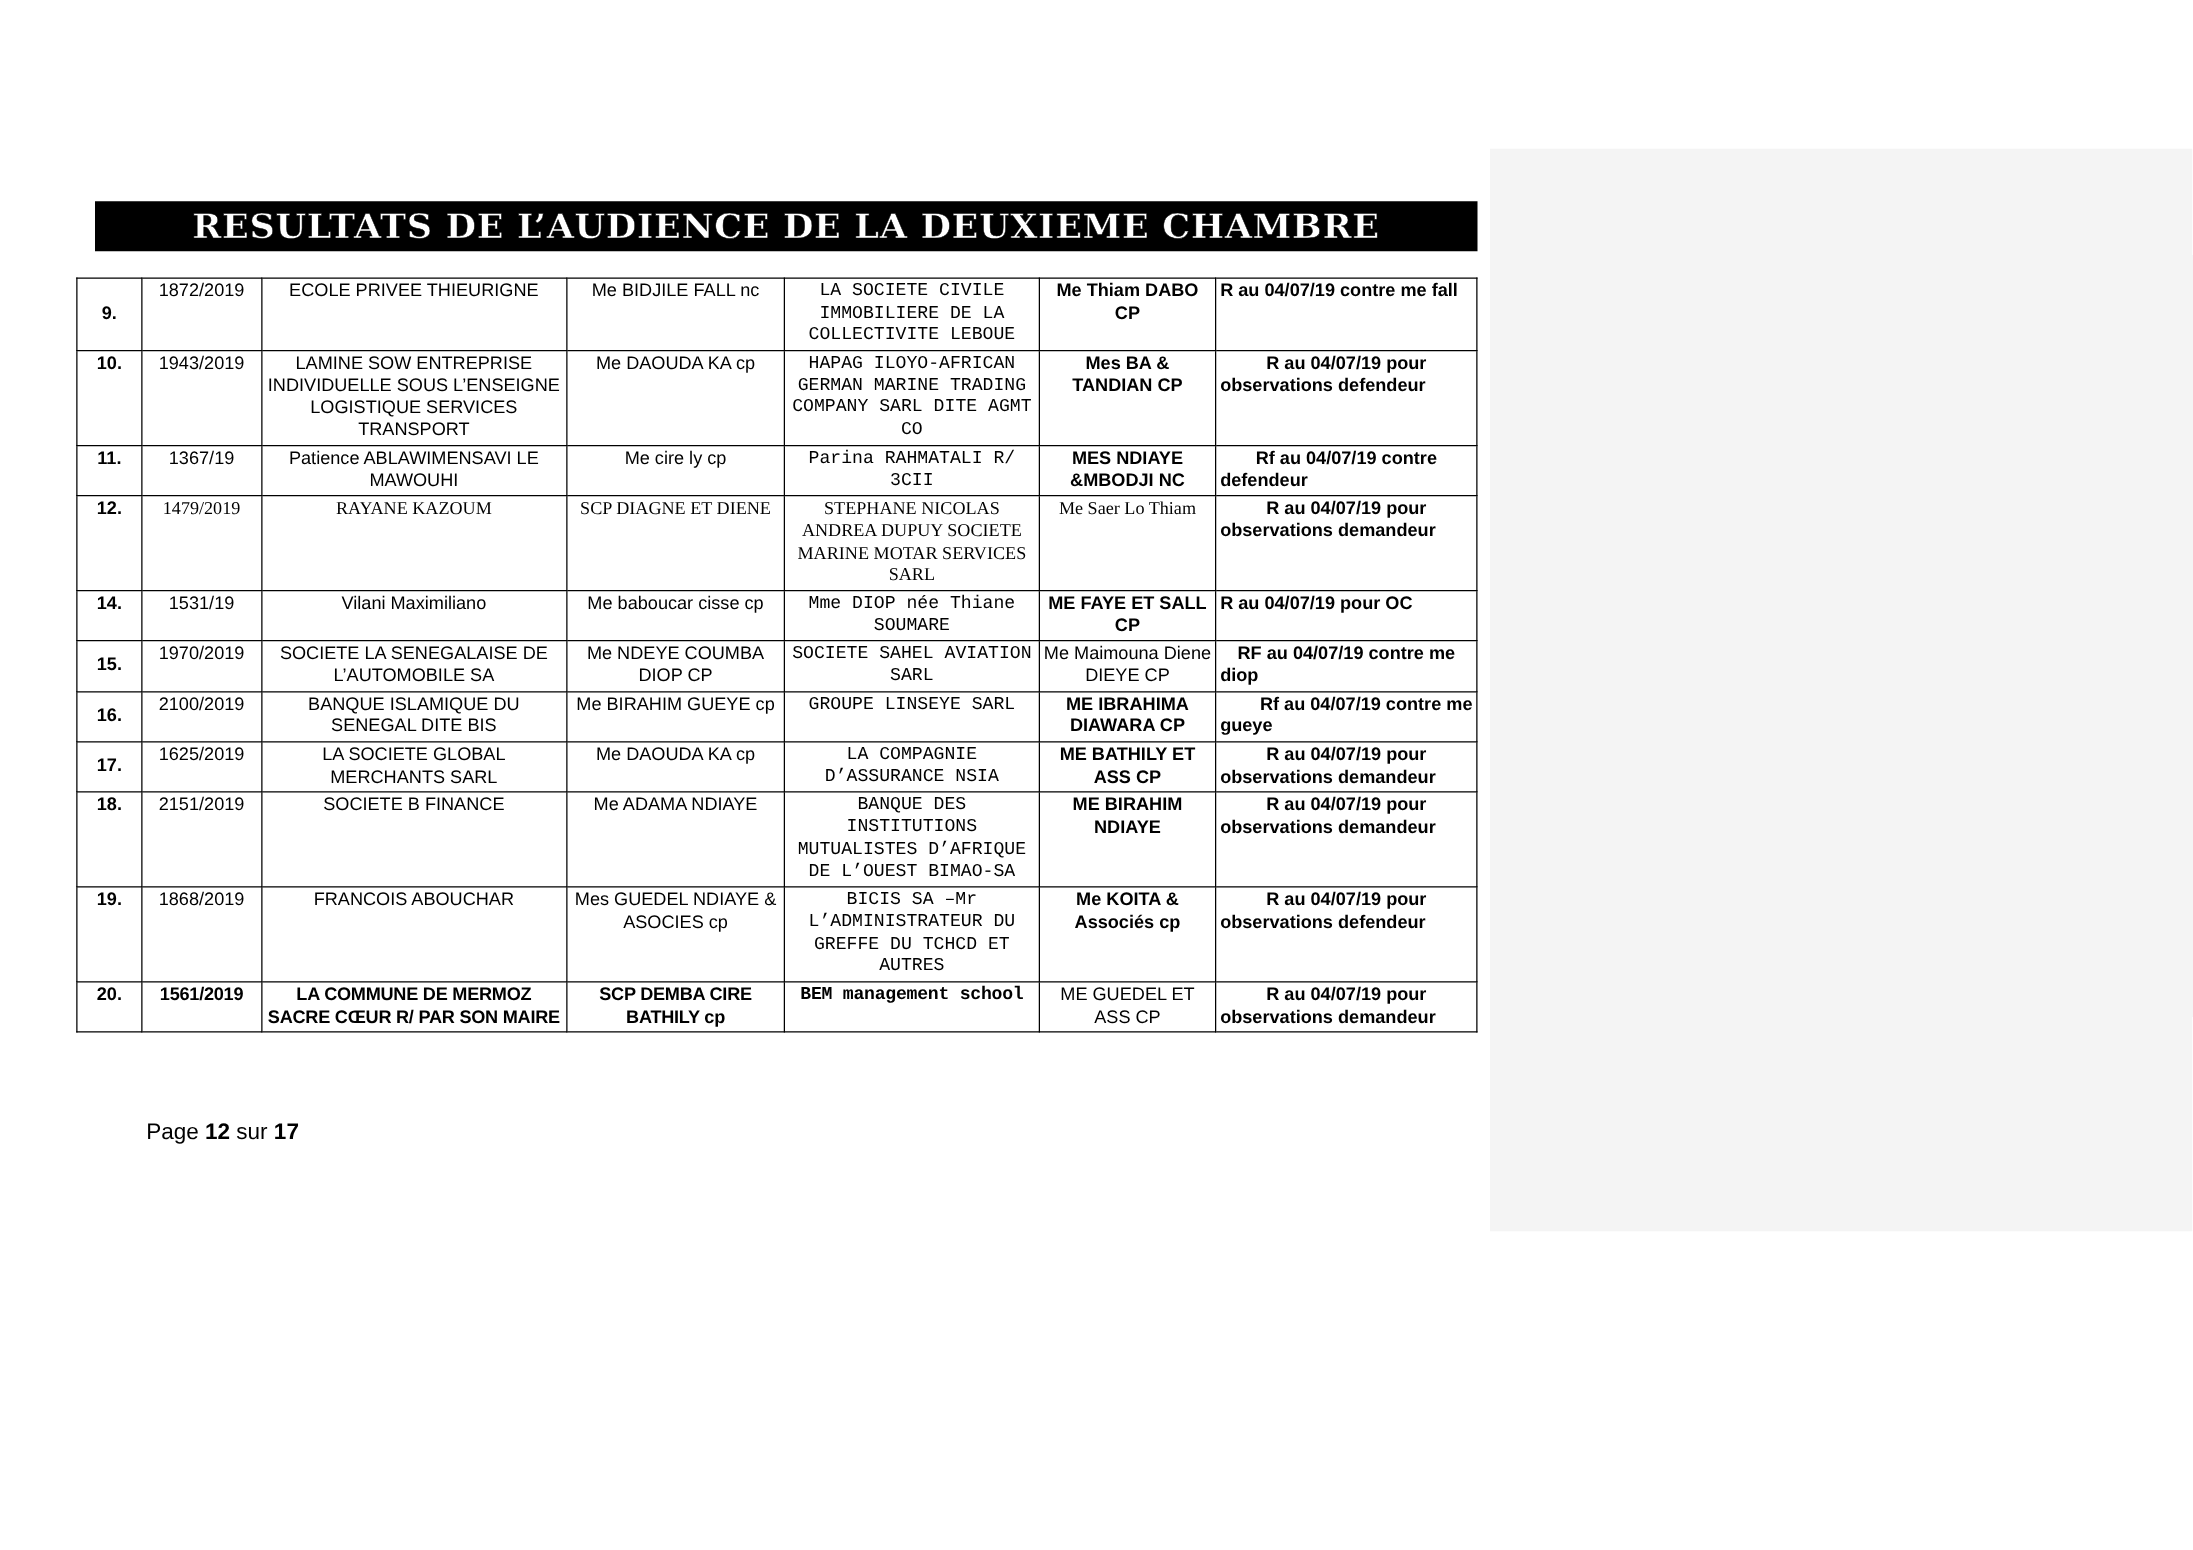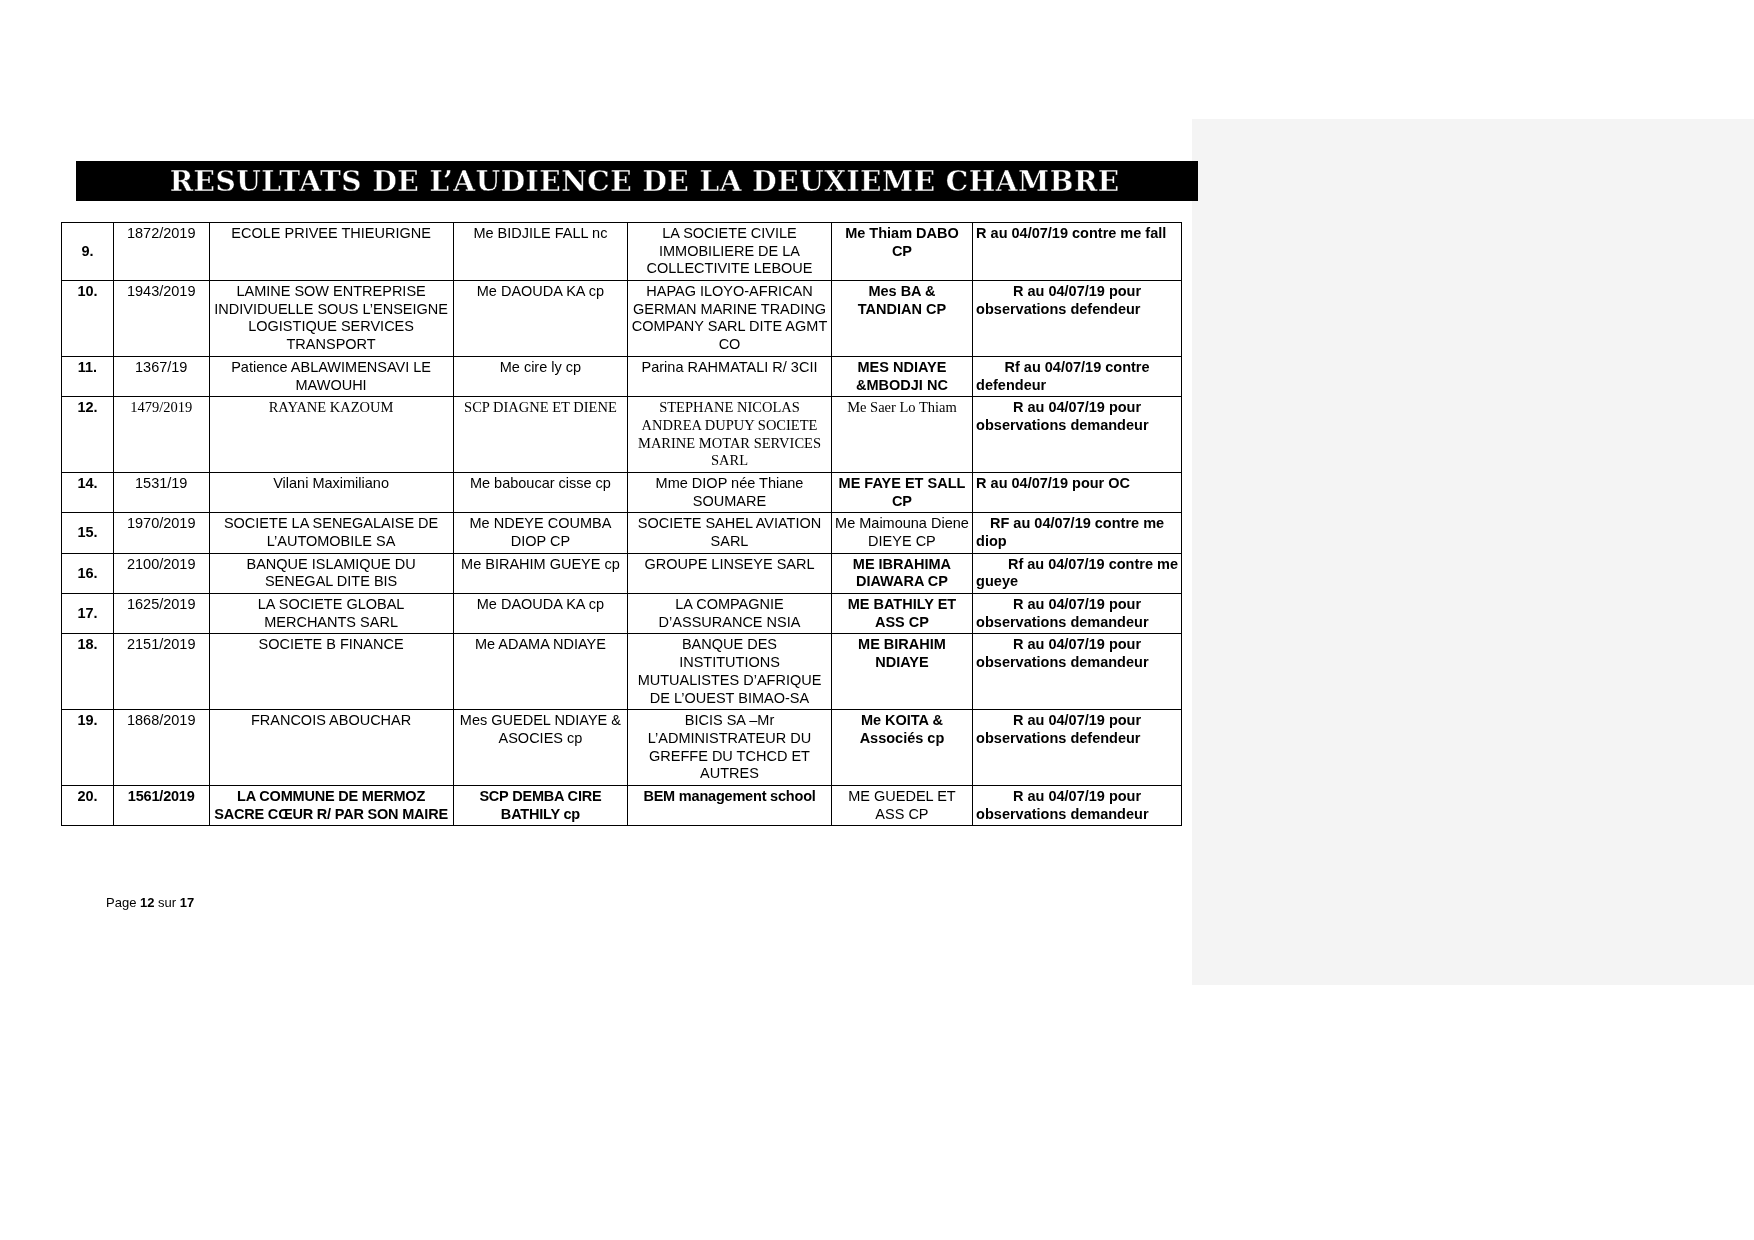--- a/index.html
+++ b/index.html
@@ -41,21 +41,20 @@
   .title-banner {
     position: absolute;
     left: 76px;
     top: 161px;
     width: 1106px;
     height: 40px;
     background: #000000;
     display: flex;
     align-items: center;
     justify-content: center;
-    padding-left: 16px;
   }
   .title-text {
     font-family: "DejaVu Serif", serif;
     font-weight: bold;
     font-size: 27px;
     letter-spacing: 0.5px;
     color: #ffffff;
     white-space: nowrap;
     transform: scaleX(1.04);
     text-shadow:
@@ -80,21 +79,21 @@
     font-size: 14.5px;
     line-height: 1.22;
     text-align: center;
   }
 
   
   .c-num    { width: 50px;  }
   .c-ref    { width: 92px;  }
   .c-party1 { width: 235px; }
   .c-adv1   { width: 168px; }
-  .c-party2 { width: 196px; }
+  .c-party2 { width: 196px; font-family: Liberation Mono, monospace; }
   .c-adv2   { width: 136px; }
   .c-res    { width: 201px; }
 
   
   td.c-num {
     vertical-align: bottom;
     text-align: center;
     font-weight: bold;
     font-size: 16px;
     padding-bottom: 4px;
@@ -118,23 +117,23 @@
   .f-bold      { font-weight: bold; }
   .f-small     { font-size: 12.5px; }
   .f-xsmall    { font-size: 11.5px; }
   .f-cond-bold { font-weight: bold; letter-spacing: -0.2px; margin-top: 24px; }
   .pad-top     { padding-top: 16px; }
   .left        { text-align: left; }
 
   
   .footer {
     position: absolute;
-    left: 106px;
+    left: 117px;
     top: 895px;
-    font-size: 13px;
+    font-size: 18px;
     font-family: "Liberation Sans", sans-serif;
   }
   .footer b { font-weight: bold; }
 </style>
 </head>
 <body>
 
 <div class="scan-gutter"></div>
 
 <div class="page">

